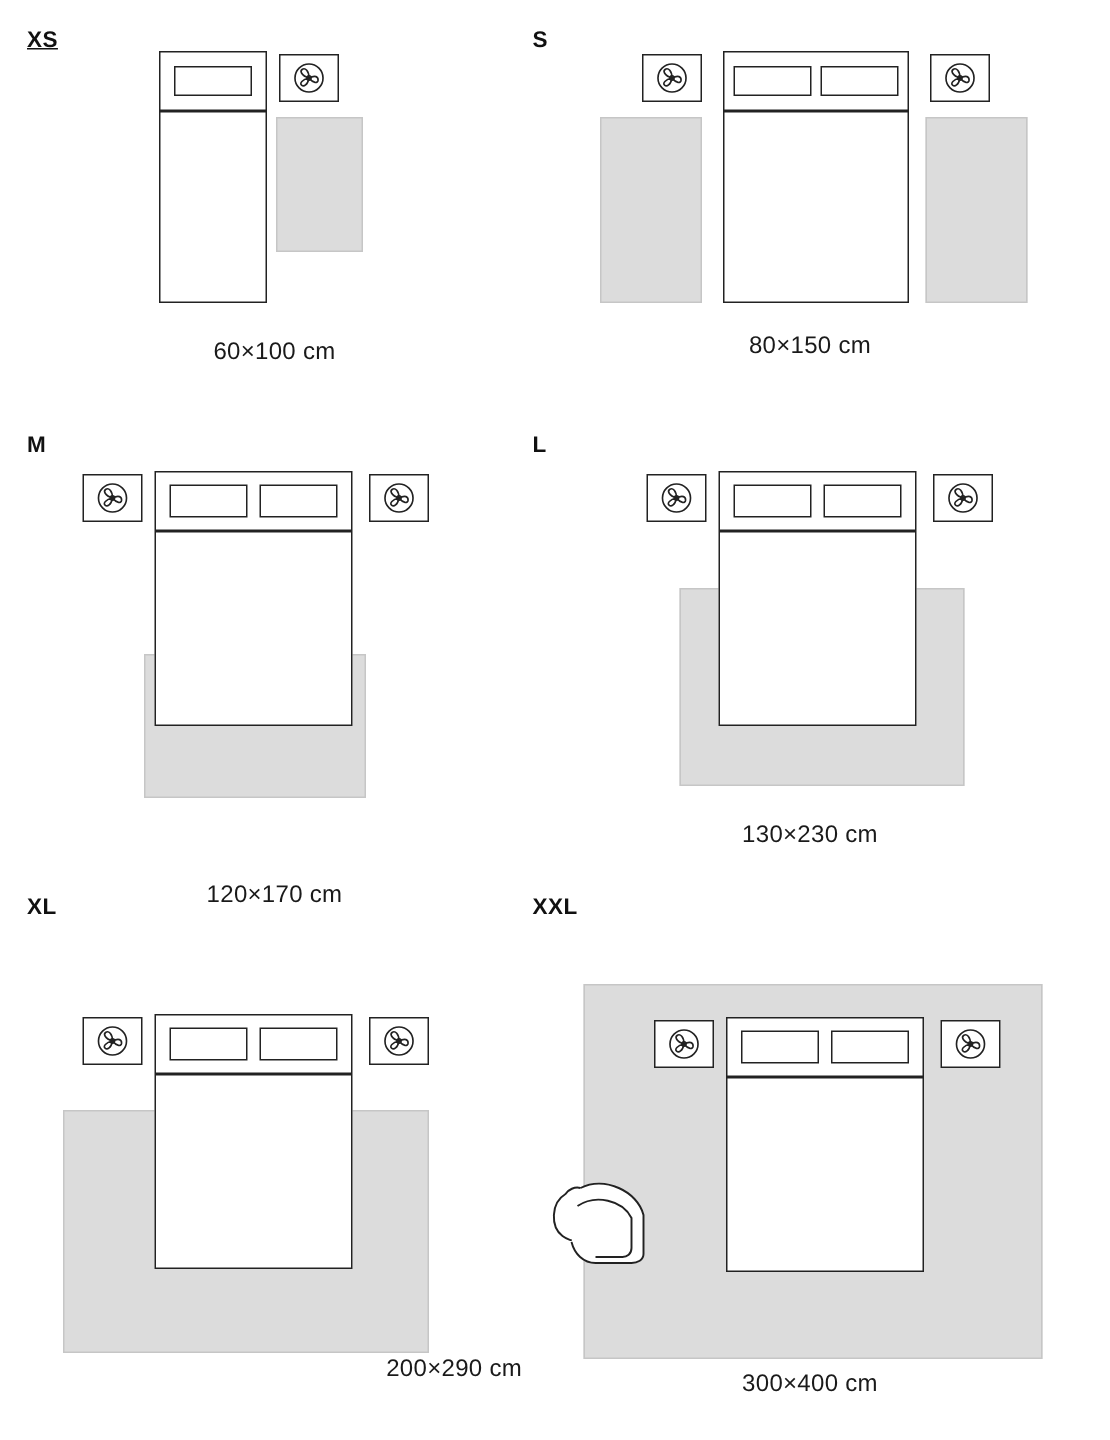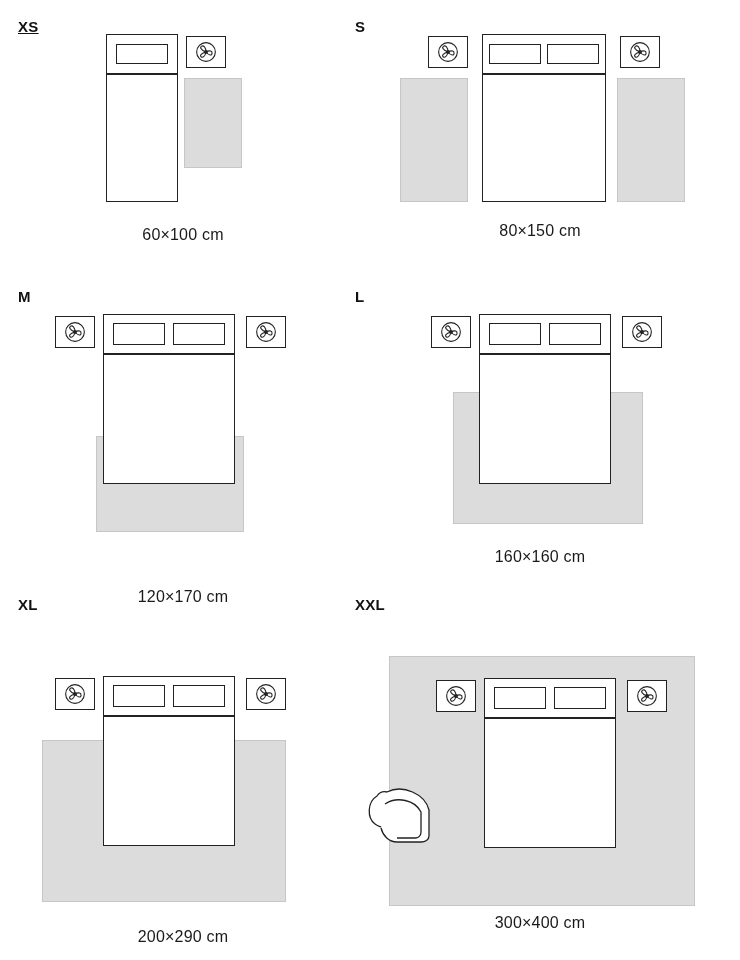--- a/index.html
+++ b/index.html
@@ -213,21 +213,21 @@
         <svg class="lamp-icon" viewBox="0 0 24 24">
           <circle cx="12" cy="12" r="10.2" fill="none" stroke="#222" stroke-width="1.2"></circle>
           <path d="M12 12 C12 6.8 9.2 4.4 7.2 5.6 C5.2 6.8 6.2 10.1 12 12 Z" fill="none" stroke="#222" stroke-width="1.2"></path>
           <path d="M12 12 C16.6 9.6 18.8 11.2 18.6 13.6 C18.4 16 15.1 16 12 12 Z" fill="none" stroke="#222" stroke-width="1.2"></path>
           <path d="M12 12 C11.0 17.1 8.2 18.6 6.6 17.2 C5.0 15.8 7.0 13.2 12 12 Z" fill="none" stroke="#222" stroke-width="1.2"></path>
           <circle cx="12" cy="12" r="1.5" fill="none" stroke="#222" stroke-width="1.2"></circle>
         </svg>
       </div>
     </div>
 
-    <div class="dims-label" style="position:absolute; left:0; top:268px; width:370px;">160×160 cm</div>
+    <div class="dims-label" style="position:absolute; left:0; top:268px; width:370px;">130×230 cm</div>
   </div>
 
   <div class="cell" style="left:18px; top:588px; width:330px; height:370px;">
 
     <div class="size-label" style="position:absolute; left:0px; top:8px;">XL</div>
 
     <div class="scene" style="left:0; top:0; width:330px; height:320px;">
 
       <div class="rug" style="left:24px; top:152px; width:244px; height:162px;"></div>
 
@@ -249,21 +249,21 @@
         <svg class="lamp-icon" viewBox="0 0 24 24">
           <circle cx="12" cy="12" r="10.2" fill="none" stroke="#222" stroke-width="1.2"></circle>
           <path d="M12 12 C12 6.8 9.2 4.4 7.2 5.6 C5.2 6.8 6.2 10.1 12 12 Z" fill="none" stroke="#222" stroke-width="1.2"></path>
           <path d="M12 12 C16.6 9.6 18.8 11.2 18.6 13.6 C18.4 16 15.1 16 12 12 Z" fill="none" stroke="#222" stroke-width="1.2"></path>
           <path d="M12 12 C11.0 17.1 8.2 18.6 6.6 17.2 C5.0 15.8 7.0 13.2 12 12 Z" fill="none" stroke="#222" stroke-width="1.2"></path>
           <circle cx="12" cy="12" r="1.5" fill="none" stroke="#222" stroke-width="1.2"></circle>
         </svg>
       </div>
     </div>
 
-    <div class="dims-label" style="position:absolute; left:0; top:340px; width:330px;">200×290 cm</div>
+    <div class="dims-label" style="position:absolute; left:0; top:316px; width:330px;text-align:right;">200×290 cm</div>
   </div>
 
   <div class="cell" style="left:355px; top:588px; width:370px; height:370px;">
 
     <div class="size-label" style="position:absolute; left:0px; top:8px;">XXL</div>
 
     <div class="scene" style="left:0; top:0; width:370px; height:320px;">
 
       <div class="rug" style="left:34px; top:68px; width:306px; height:250px;"></div>
 

